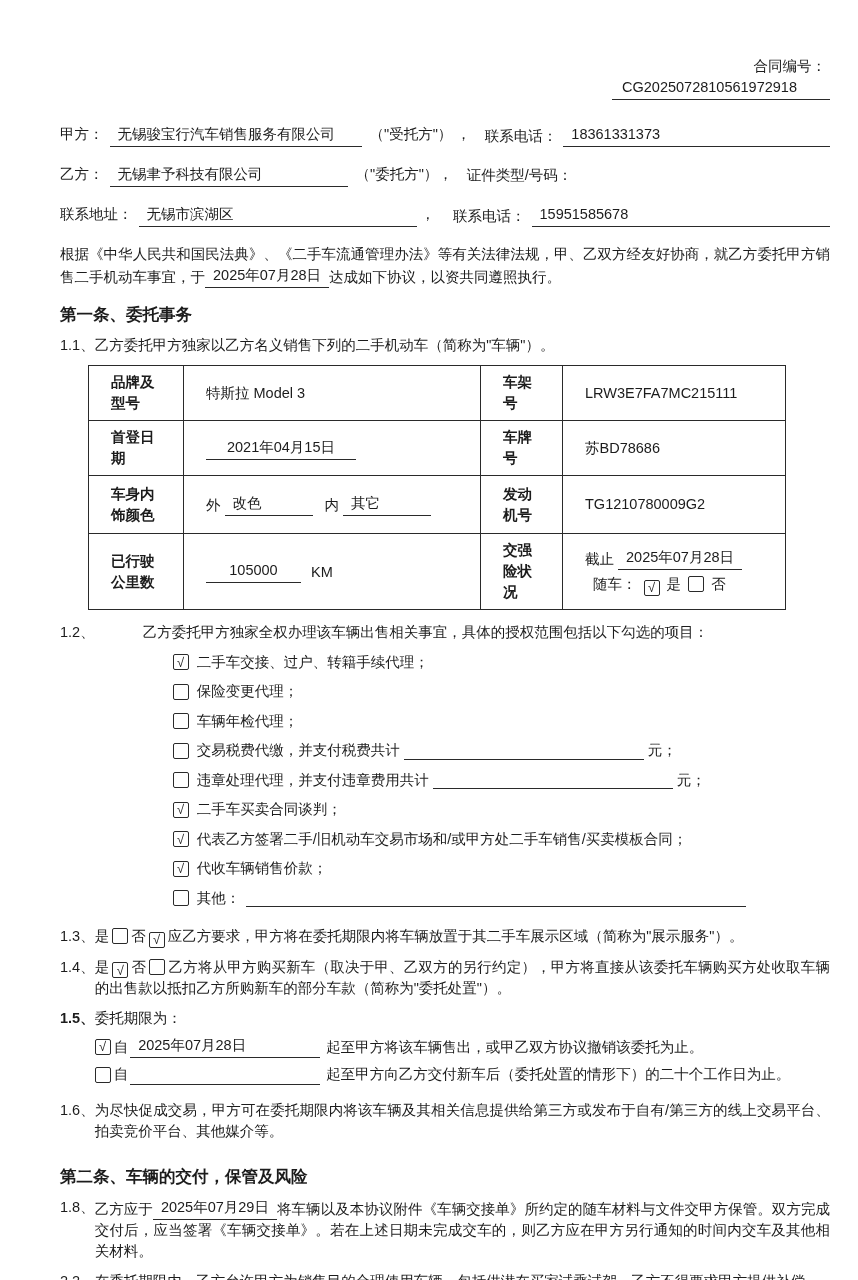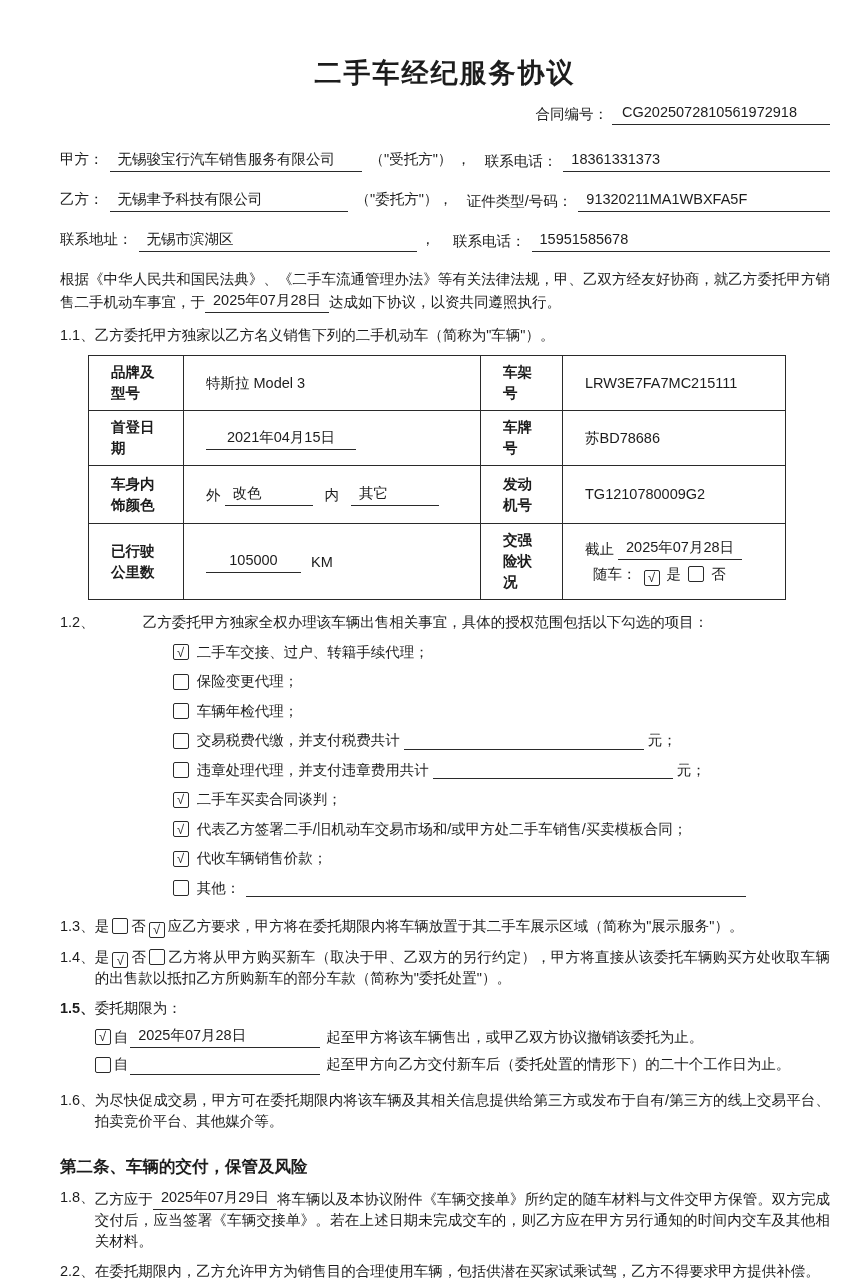--- a/index.html
+++ b/index.html
@@ -15,21 +15,21 @@
   h1.doc-title {
     text-align:center; font-size:27px; font-weight:700;
     letter-spacing:2px; margin-bottom:12px; line-height:34px;
   }
 
   
   .u { display:inline-block; border-bottom:1.6px solid #2a2a2a; padding:0 8px 1px 8px; vertical-align:bottom; min-height:20px; }
   .u.center { text-align:center; }
   .fill { flex:1 1 auto; }
 
-  .contract-row { display:flex; justify-content:flex-end; align-items:flex-end; margin-bottom:24px; }
+  .contract-row { display:flex; justify-content:flex-end; align-items:flex-end; margin-bottom:24px;flex-direction:column; }
   .contract-row .lbl { margin-right:4px; }
   .contract-row .u { width:218px; padding-left:10px; }
 
   .party-row { display:flex; align-items:center; margin-bottom:17px; }
   .party-row .left { display:flex; align-items:flex-start; flex:0 0 auto; }
   .party-row .right { display:flex; align-items:flex-end; flex:1 1 auto; margin-left:14px; }
   .lbl { white-space:nowrap; margin-right:6px; }
   .name-a { width:252px; }
   .name-b { width:238px; }
   .addr-v { width:278px; }
@@ -75,21 +75,20 @@
   .opt-line { display:flex; align-items:flex-end; margin:6px 0; font-weight:400; }
   .opt-line .cb { margin-right:3px; align-self:center; }
   .opt-line .u.date { width:190px; text-align:left; margin:0 6px 0 2px; }
   .opt-line .post { white-space:nowrap; }
 </style>
 </head>
 <body>
 
 <div class="page">
 
-  <h1 class="doc-title">二手车经纪服务协议</h1>
 
   <div class="contract-row">
     <span class="lbl">合同编号：</span>
     <span class="u">CG2025072810561972918</span>
   </div>
 
   <div class="party-row">
     <div class="left">
       <span class="lbl">甲方：</span>
       <span class="u name-a">无锡骏宝行汽车销售服务有限公司</span>
@@ -102,38 +101,38 @@
   </div>
 
   <div class="party-row">
     <div class="left">
       <span class="lbl">乙方：</span>
       <span class="u name-b">无锡聿予科技有限公司</span>
       <span class="role">（"委托方"），</span>
     </div>
     <div class="right">
       <span class="lbl">证件类型/号码：</span>
-      <span class="u fill">91320211MA1WBXFA5F</span>
     </div>
   </div>
 
   <div class="party-row">
     <div class="left">
       <span class="lbl">联系地址：</span>
       <span class="u addr-v">无锡市滨湖区</span>
       <span class="comma">，</span>
     </div>
     <div class="right">
       <span class="lbl">联系电话：</span>
       <span class="u fill">15951585678</span>
     </div>
   </div>
 
   <p class="intro"><span>根据《中华人民共和国民法典》、《二手车流通管理办法》等有关法律法规，甲、乙双方经友好协商，就乙方委托甲方销售二手机动车事宜，于</span><span class="u center">2025年07月28日</span><span>达成如下协议，以资共同遵照执行。</span></p>
 
+  <h2 class="section">第一条、委托事务</h2>
 
   <div class="clause">
     <span class="num">1.1、</span>
     <div class="body">乙方委托甲方独家以乙方名义销售下列的二手机动车（简称为"车辆"）。</div>
   </div>
 
   <table class="veh">
     <tbody>
         <tr class="r1">
       <td class="c1">品牌及型号</td>
@@ -146,21 +145,21 @@
       <td class="c2"><span class="u center" style="min-width:150px;">2021年04月15日</span></td>
       <td class="c3">车牌号</td>
       <td class="c4">苏BD78686</td>
     </tr>
     <tr class="r3">
       <td class="c1">车身内饰颜色</td>
       <td class="c2">
         <span>外</span>
         <span class="u" style="min-width:88px;">改色</span>
         <span style="margin-left:8px;">内</span>
-        <span class="u" style="min-width:88px;margin-left:8px;">其它</span>
+        <span class="u" style="min-width:88px;">其它</span>
       </td>
       <td class="c3">发动机号</td>
       <td class="c4">TG1210780009G2</td>
     </tr>
     <tr class="r4">
       <td class="c1">已行驶公里数</td>
       <td class="c2">
         <span class="u center" style="min-width:95px;">105000</span>
         <span style="margin-left:6px;">KM</span>
       </td>

